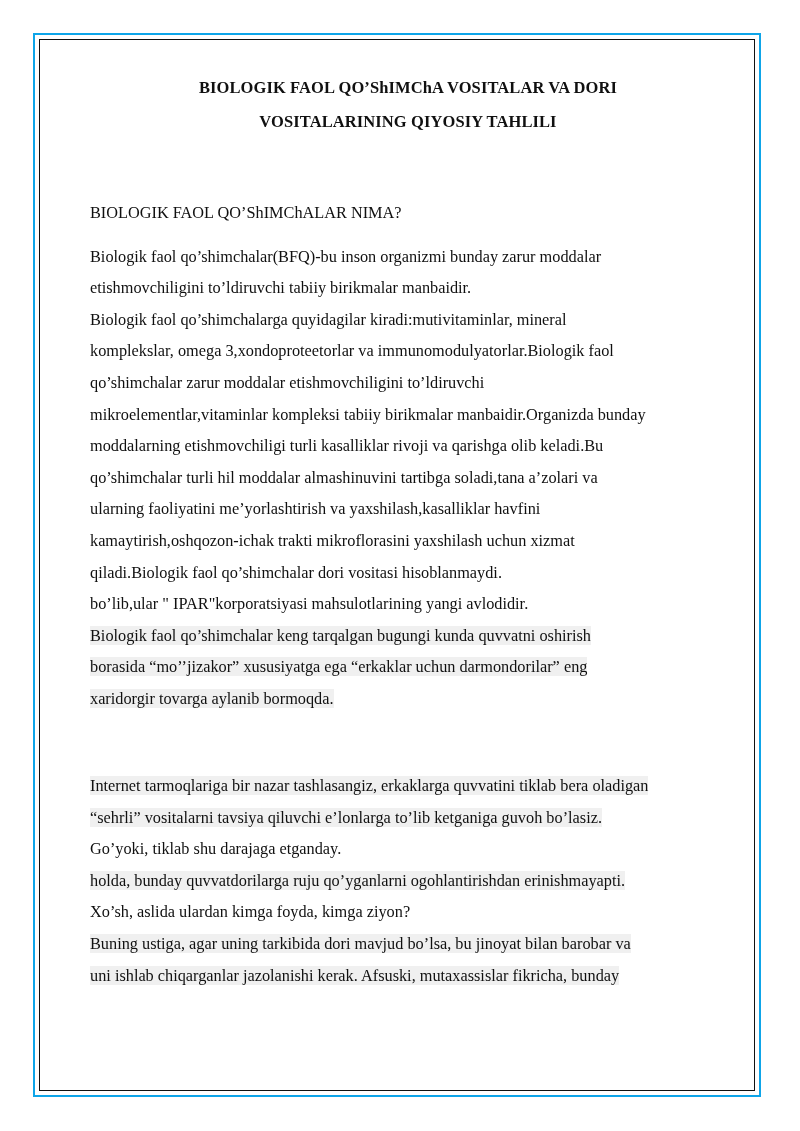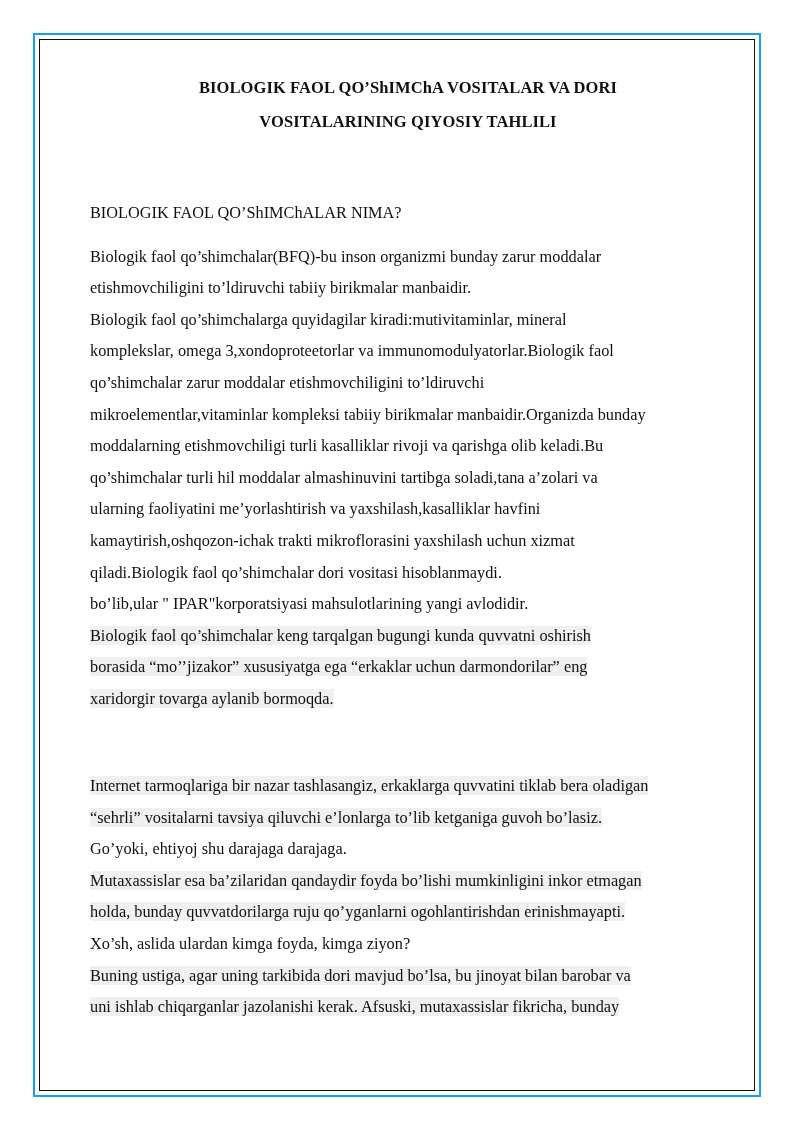--- a/index.html
+++ b/index.html
@@ -112,22 +112,21 @@
         <span class="line shaded"><span class="ink">Biologik faol qo’shimchalar keng tarqalgan bugungi kunda quvvatni oshirish</span></span>
         <span class="line shaded"><span class="ink">borasida “mo’’jizakor” xususiyatga ega “erkaklar uchun darmondorilar” eng</span></span>
         <span class="line shaded"><span class="ink">xaridorgir tovarga aylanib bormoqda.</span></span>
       </div>
 
     <span class="blank-line"></span>
 
     <div class="para" id="second-block">
         <span class="line shaded"><span class="ink">Internet tarmoqlariga bir nazar tashlasangiz, erkaklarga quvvatini tiklab bera oladigan</span></span>
         <span class="line shaded"><span class="ink">“sehrli” vositalarni tavsiya qiluvchi e’lonlarga to’lib ketganiga guvoh bo’lasiz.</span></span>
-        <span class="line"><span class="ink">Go’yoki, ehtiyoj shu darajaga darajaga.</span></span>
-        <span class="line shaded"><span class="ink">Mutaxassislar esa ba’zilaridan qandaydir foyda bo’lishi mumkinligini inkor etmagan</span></span>
+        <span class="line"><span class="ink">Go’yoki, tiklab shu darajaga etganday.</span></span>
         <span class="line shaded"><span class="ink">holda, bunday quvvatdorilarga ruju qo’yganlarni ogohlantirishdan erinishmayapti.</span></span>
         <span class="line"><span class="ink">Xo’sh, aslida ulardan kimga foyda, kimga ziyon?</span></span>
         <span class="line shaded"><span class="ink">Buning ustiga, agar uning tarkibida dori mavjud bo’lsa, bu jinoyat bilan barobar va</span></span>
         <span class="line shaded"><span class="ink">uni ishlab chiqarganlar jazolanishi kerak. Afsuski, mutaxassislar fikricha, bunday</span></span>
       </div>
 
   </div>
 </div>
 
 </body></html>

